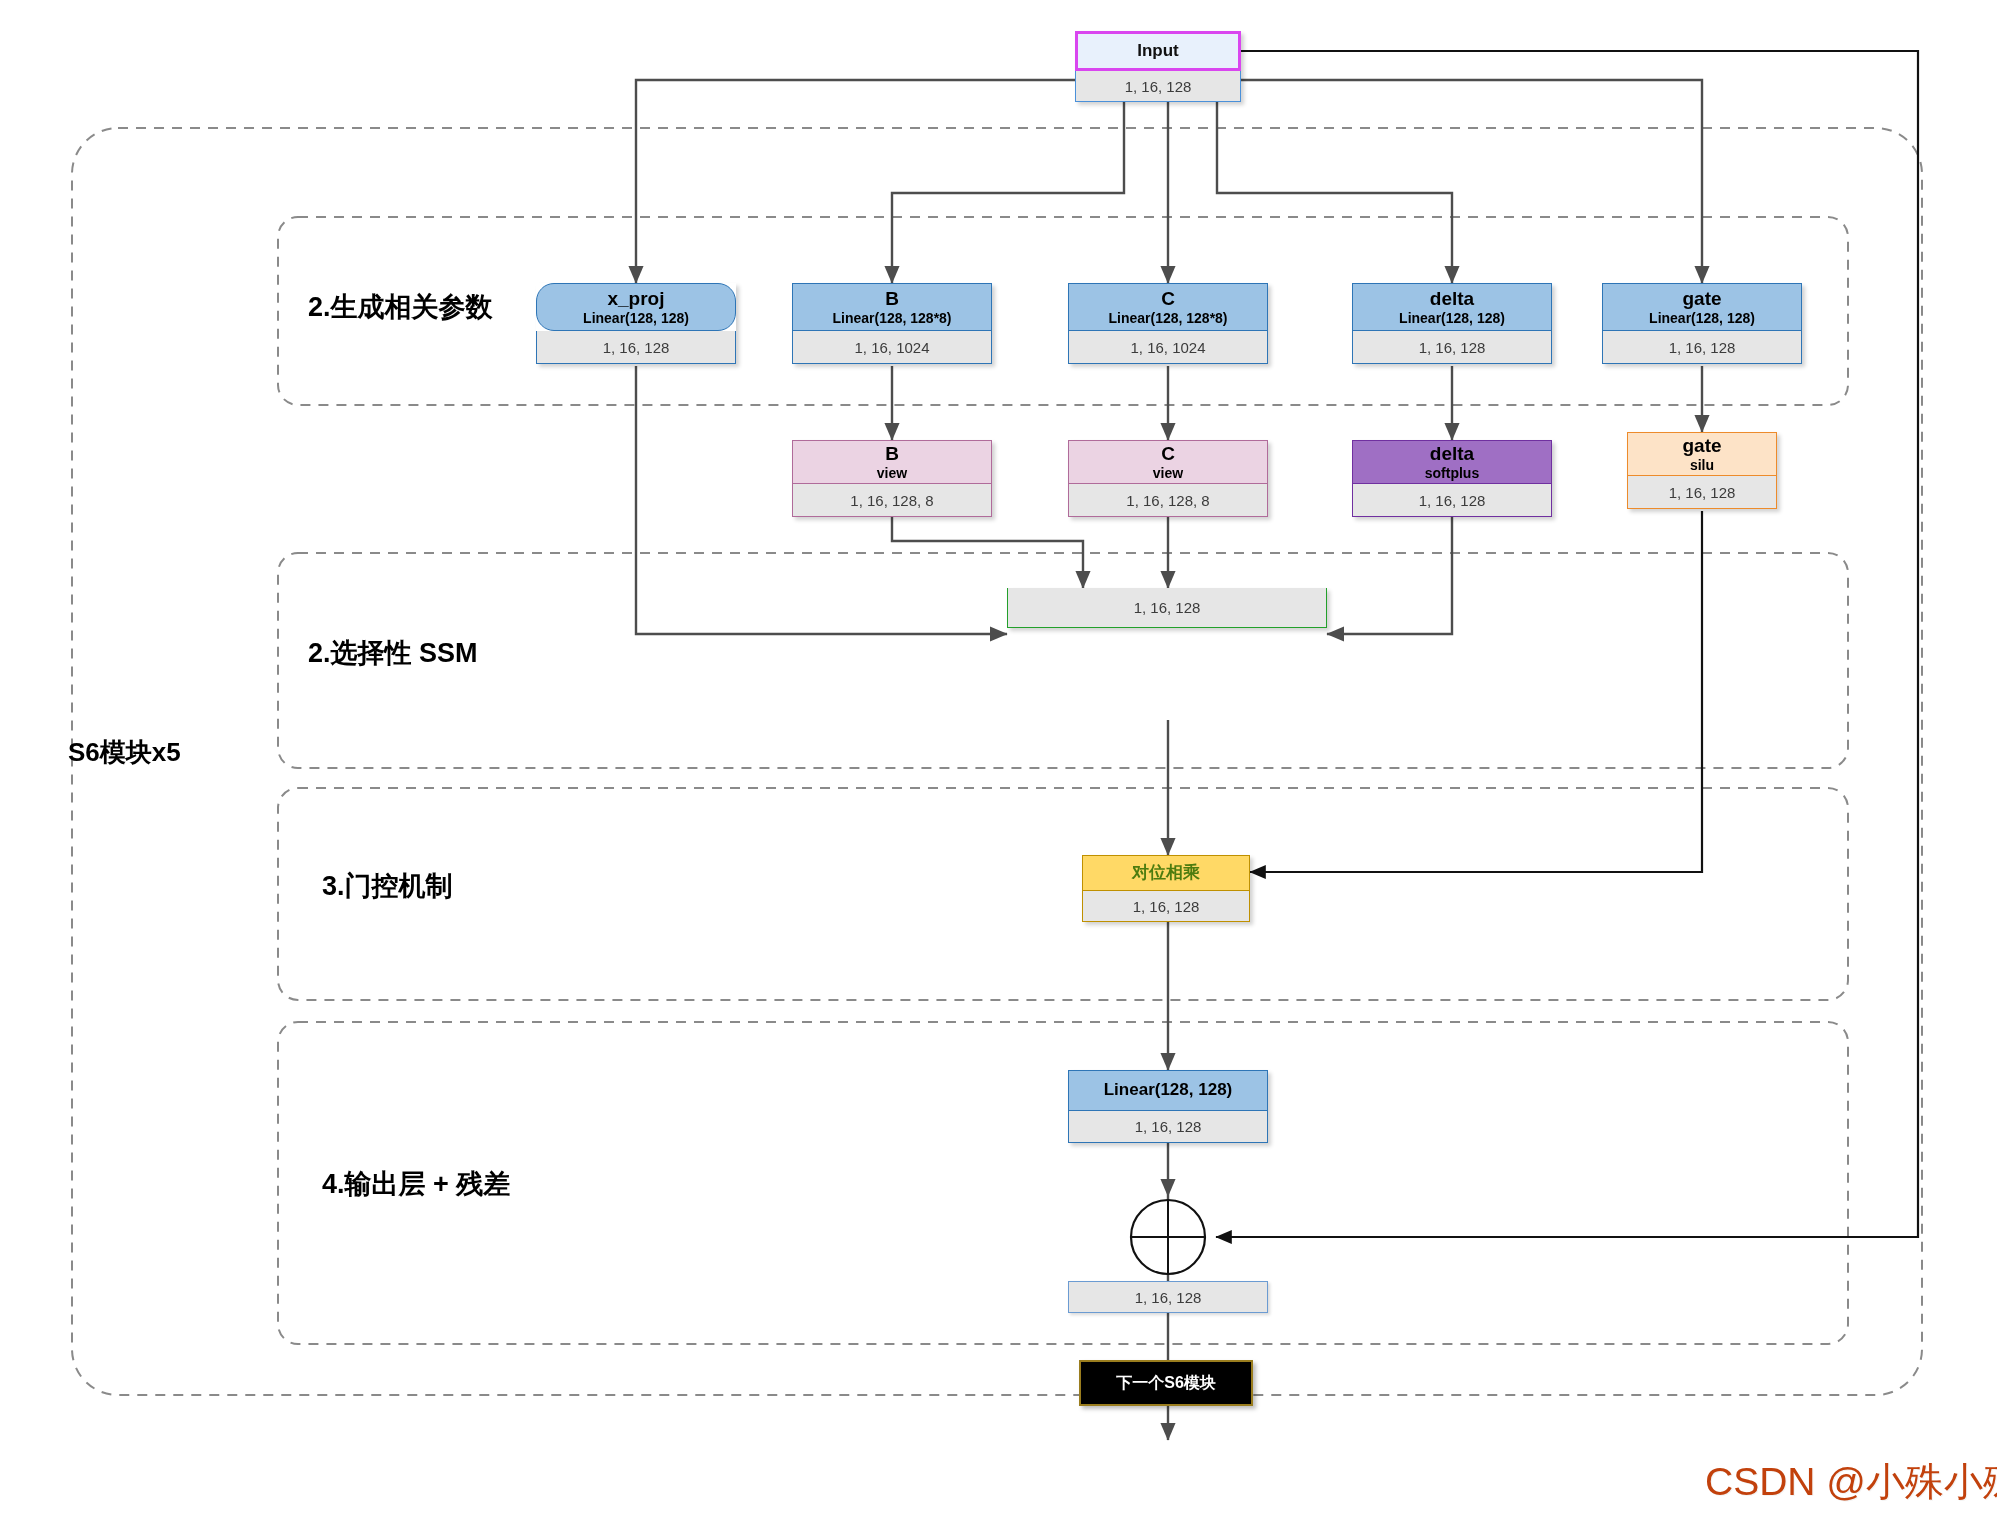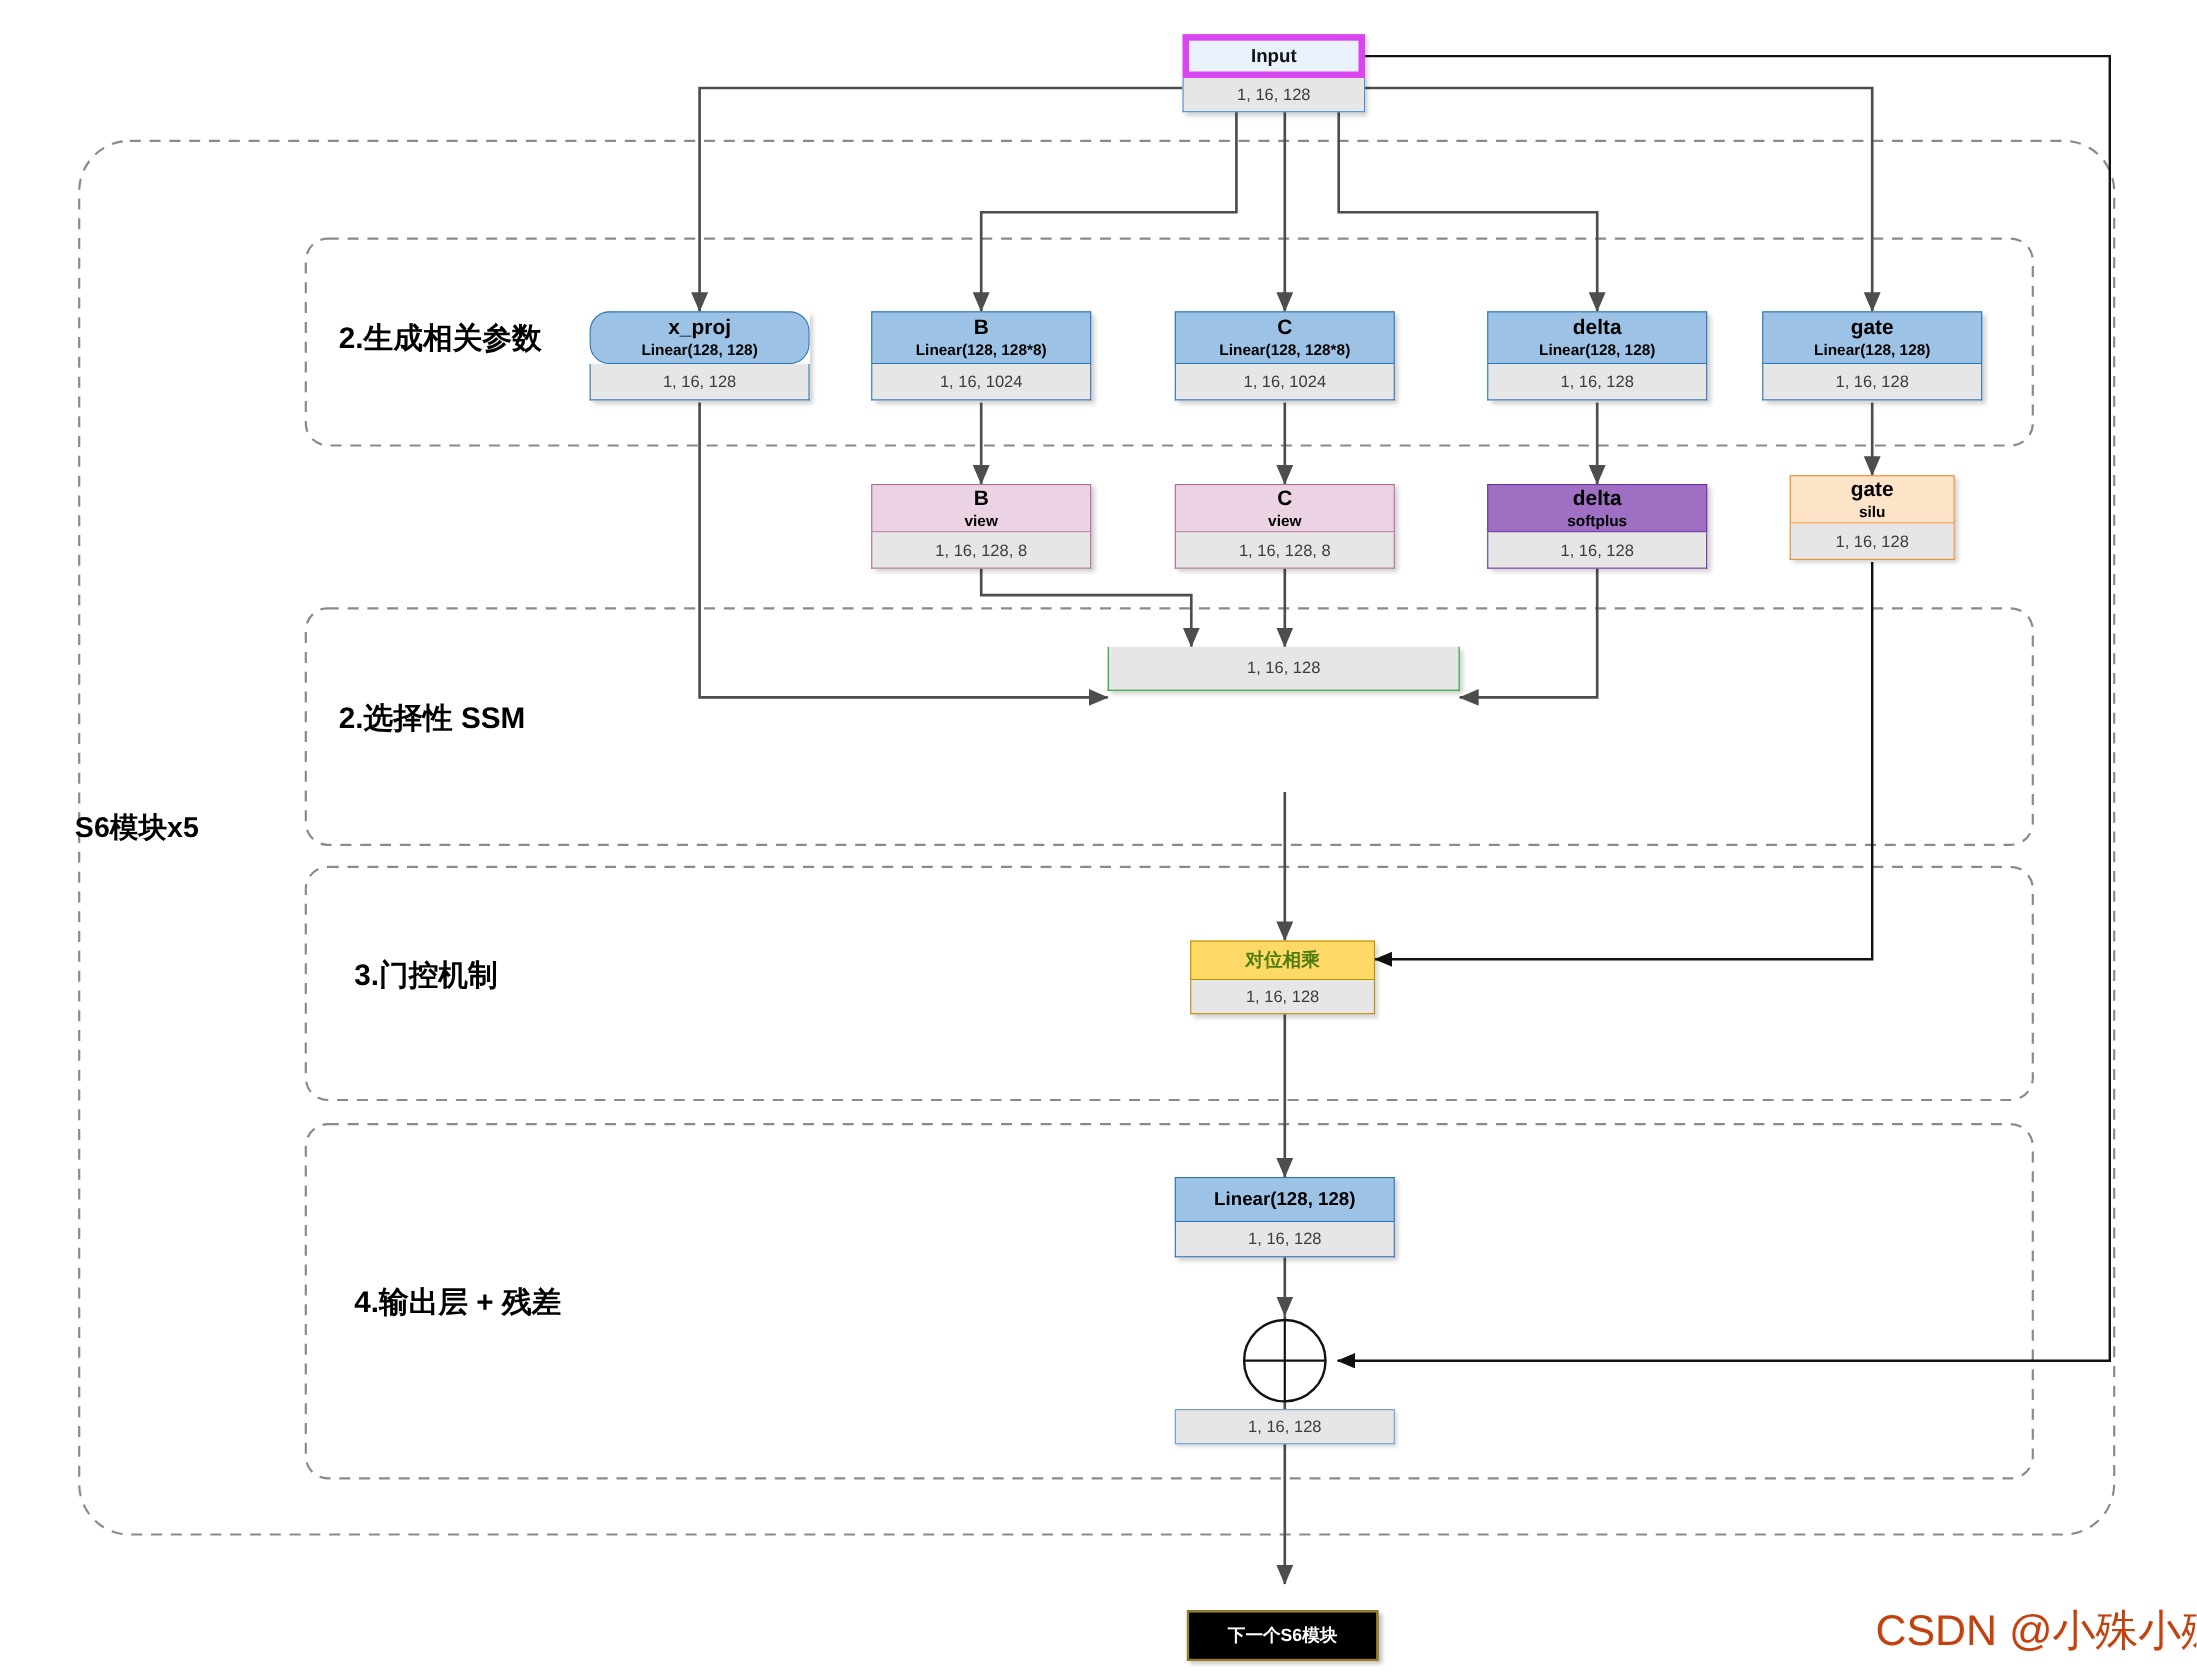--- a/index.html
+++ b/index.html
@@ -10,21 +10,21 @@
   
   .node{position:absolute;box-sizing:border-box;box-shadow:3px 3px 4px rgba(0,0,0,.18);}
   .node .hd{box-sizing:border-box;display:flex;flex-direction:column;align-items:center;justify-content:center;
             text-align:center;line-height:1.18;}
   .node .hd .t1{font-weight:bold;}
   .node .hd .t2{font-weight:bold;}
   .node .sh{box-sizing:border-box;background:#e6e6e6;border:1px solid #9aa0a6;border-top:none;
             display:flex;align-items:center;justify-content:center;color:#3c3c3c;font-size:15px;}
 
   
-  .v-input  .hd{background:#e8f1fc;border:6px solid #d946ef;color:#111;}
+  .v-input  .hd{background:#e8f1fc;border:3px solid #d946ef;color:#111;}
   .v-input  .sh{border-color:#4a90d9;}
   .v-blue   .hd{background:#9cc3e5;border:1px solid #2e75b6;color:#000;}
   .v-blue   .sh{border-color:#2e75b6;}
   .v-pink   .hd{background:#ebd3e3;border:1px solid #b06b9a;color:#000;}
   .v-pink   .sh{border-color:#b06b9a;}
   .v-purple .hd{background:#9f6fc4;border:1px solid #7030a0;color:#000;}
   .v-purple .sh{border-color:#7030a0;}
   .v-orange .hd{background:#fde3c7;border:1px solid #ed8b2b;color:#000;}
   .v-orange .sh{border-color:#ed8b2b;}
   .v-green  .hd{background:#92c9b1;border:1px solid #22a02a;color:#000;}
@@ -225,19 +225,19 @@
 
   <div class="node v-blue" style="left:1068px; top:1070px; width:200px;">
     <div class="hd" style="height:41px;">
       <span class="t1" style="font-size:17px;">Linear(128, 128)</span>
     </div>
     <div class="sh" style="height:32px;">1, 16, 128</div>
   </div>
 
   <div class="chip" style="left:1068px; top:1281px; width:200px; height:32px;">1, 16, 128</div>
 
-  <div class="blackbox" style="left:1079px; top:1464px; width:174px; height:46px;">
+  <div class="blackbox" style="left:1079px; top:1360px; width:174px; height:46px;">
     <span>下一个S6模块</span>
   </div>
 
   <div class="watermark" style="left:1705px; top:1455px;">CSDN @小殊小殊</div>
 
 </div>
 
 </body></html>

